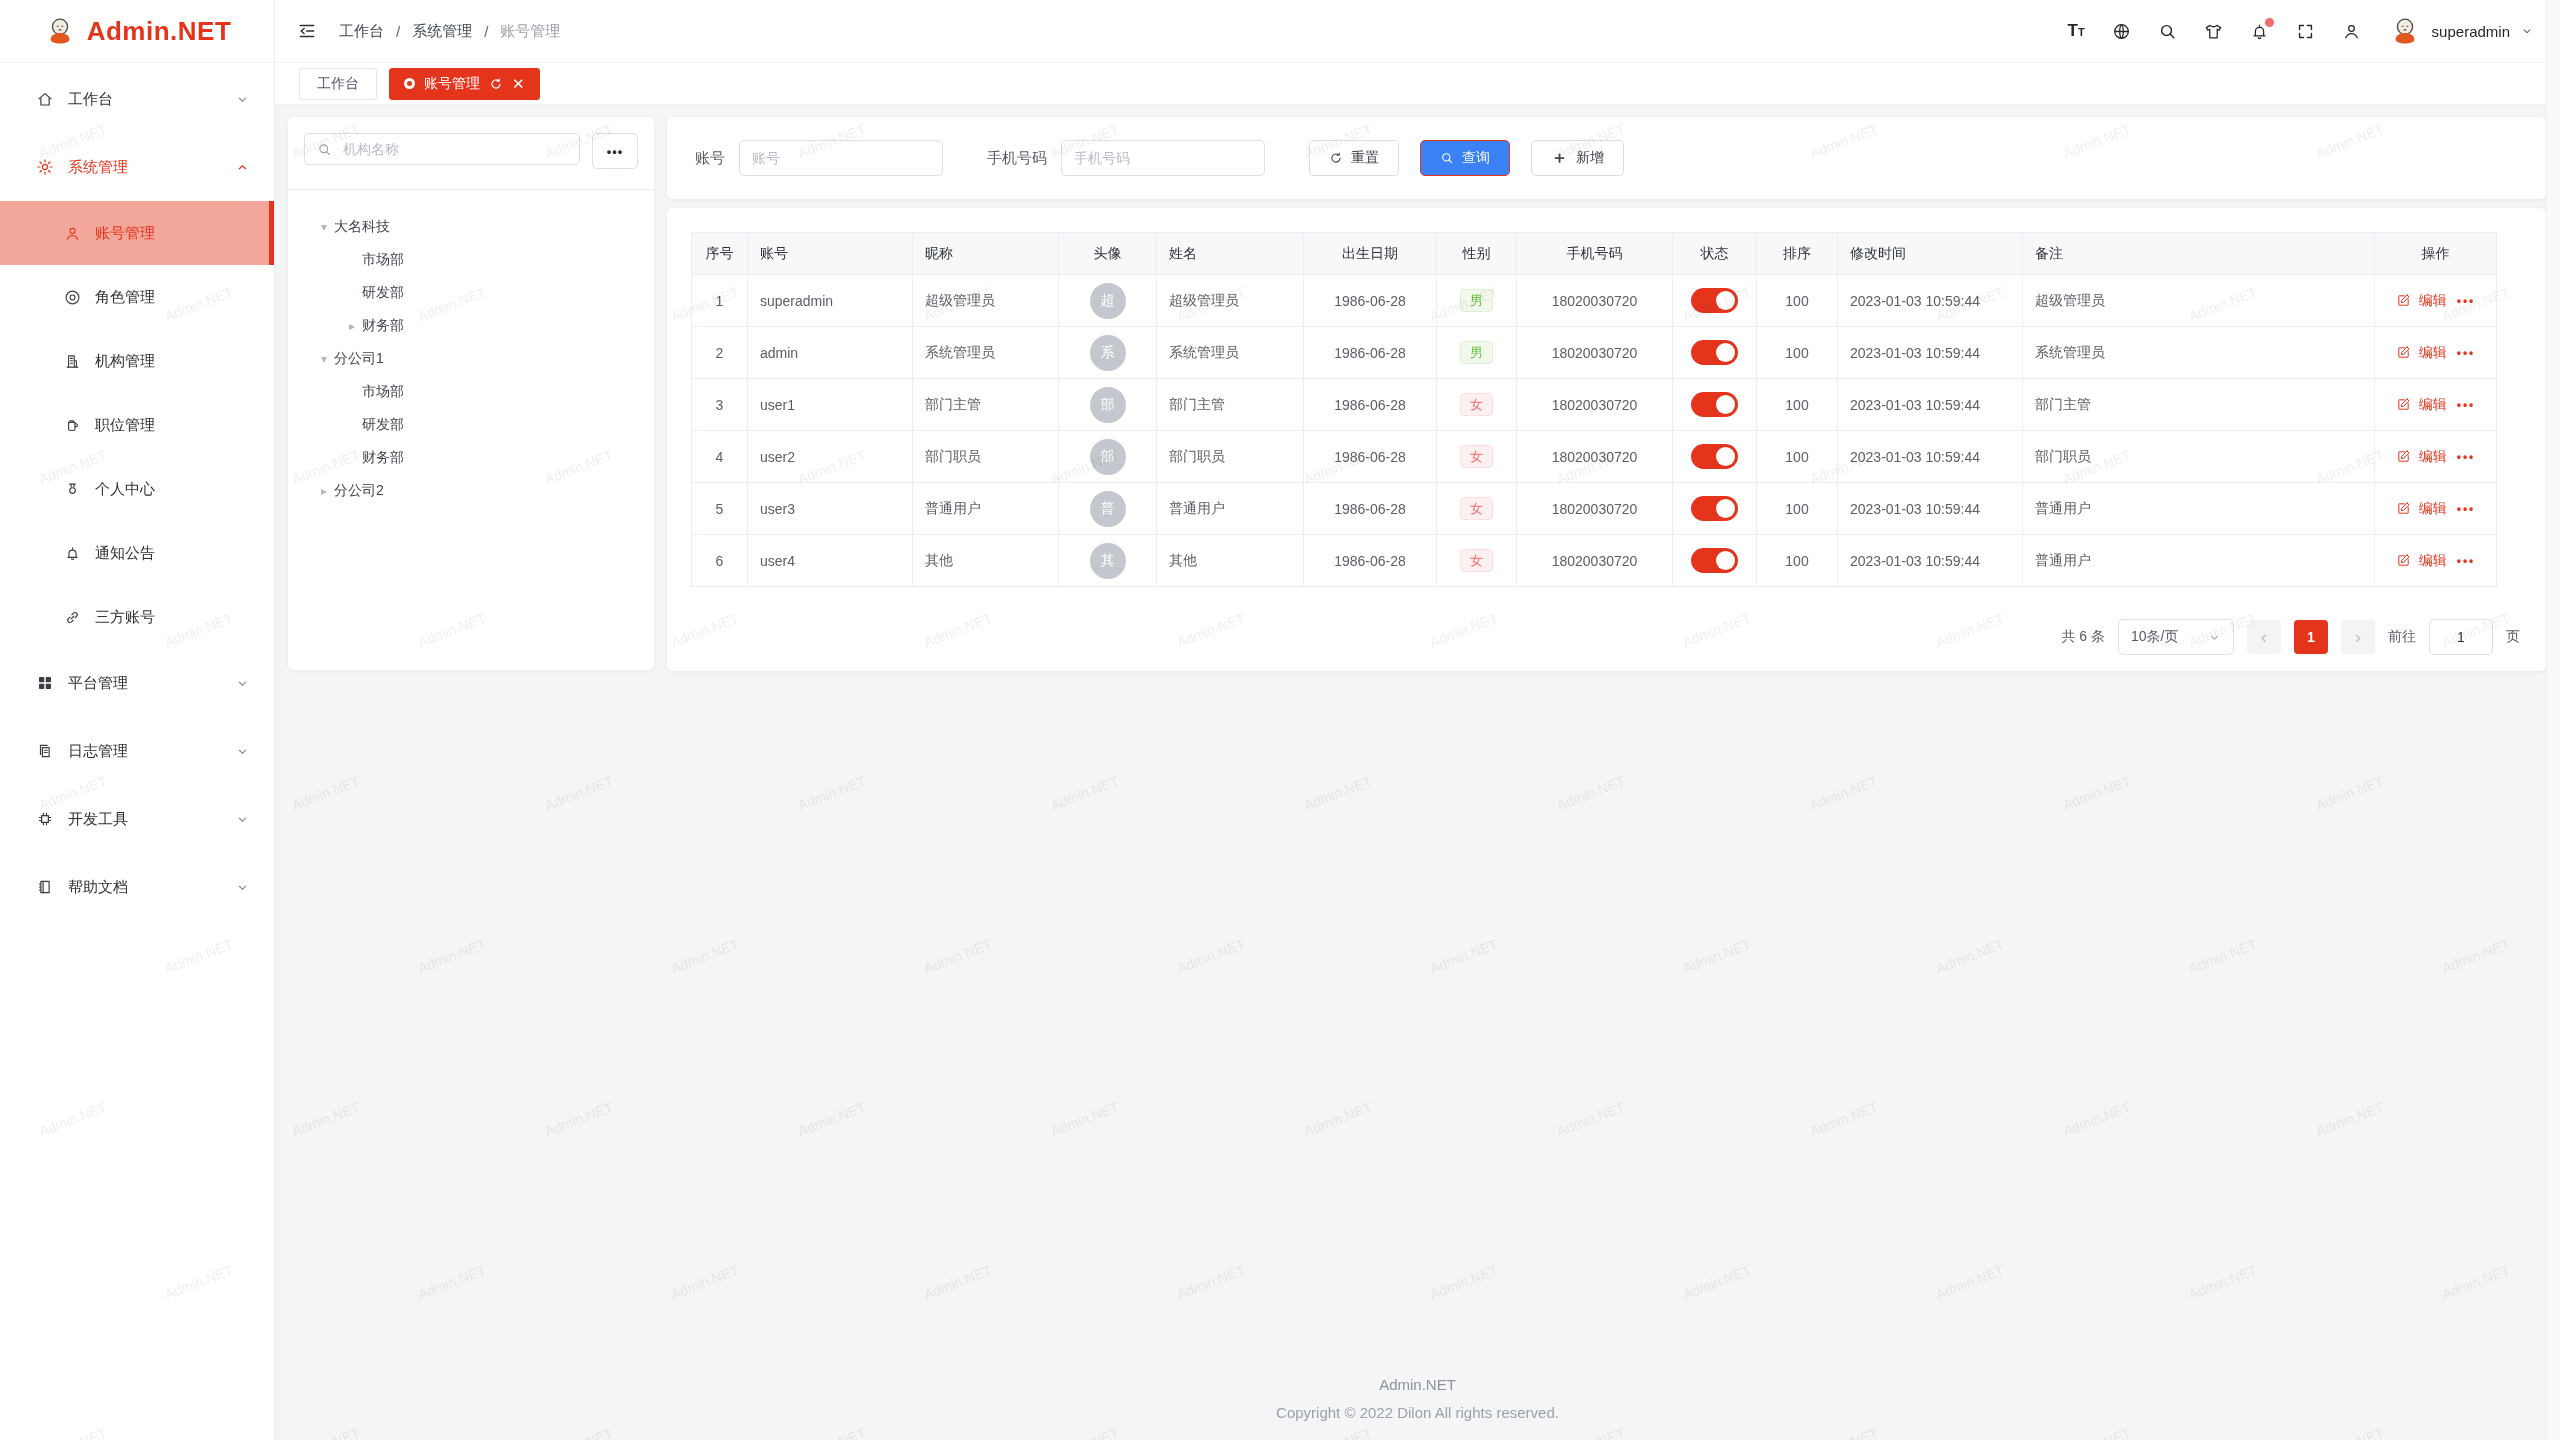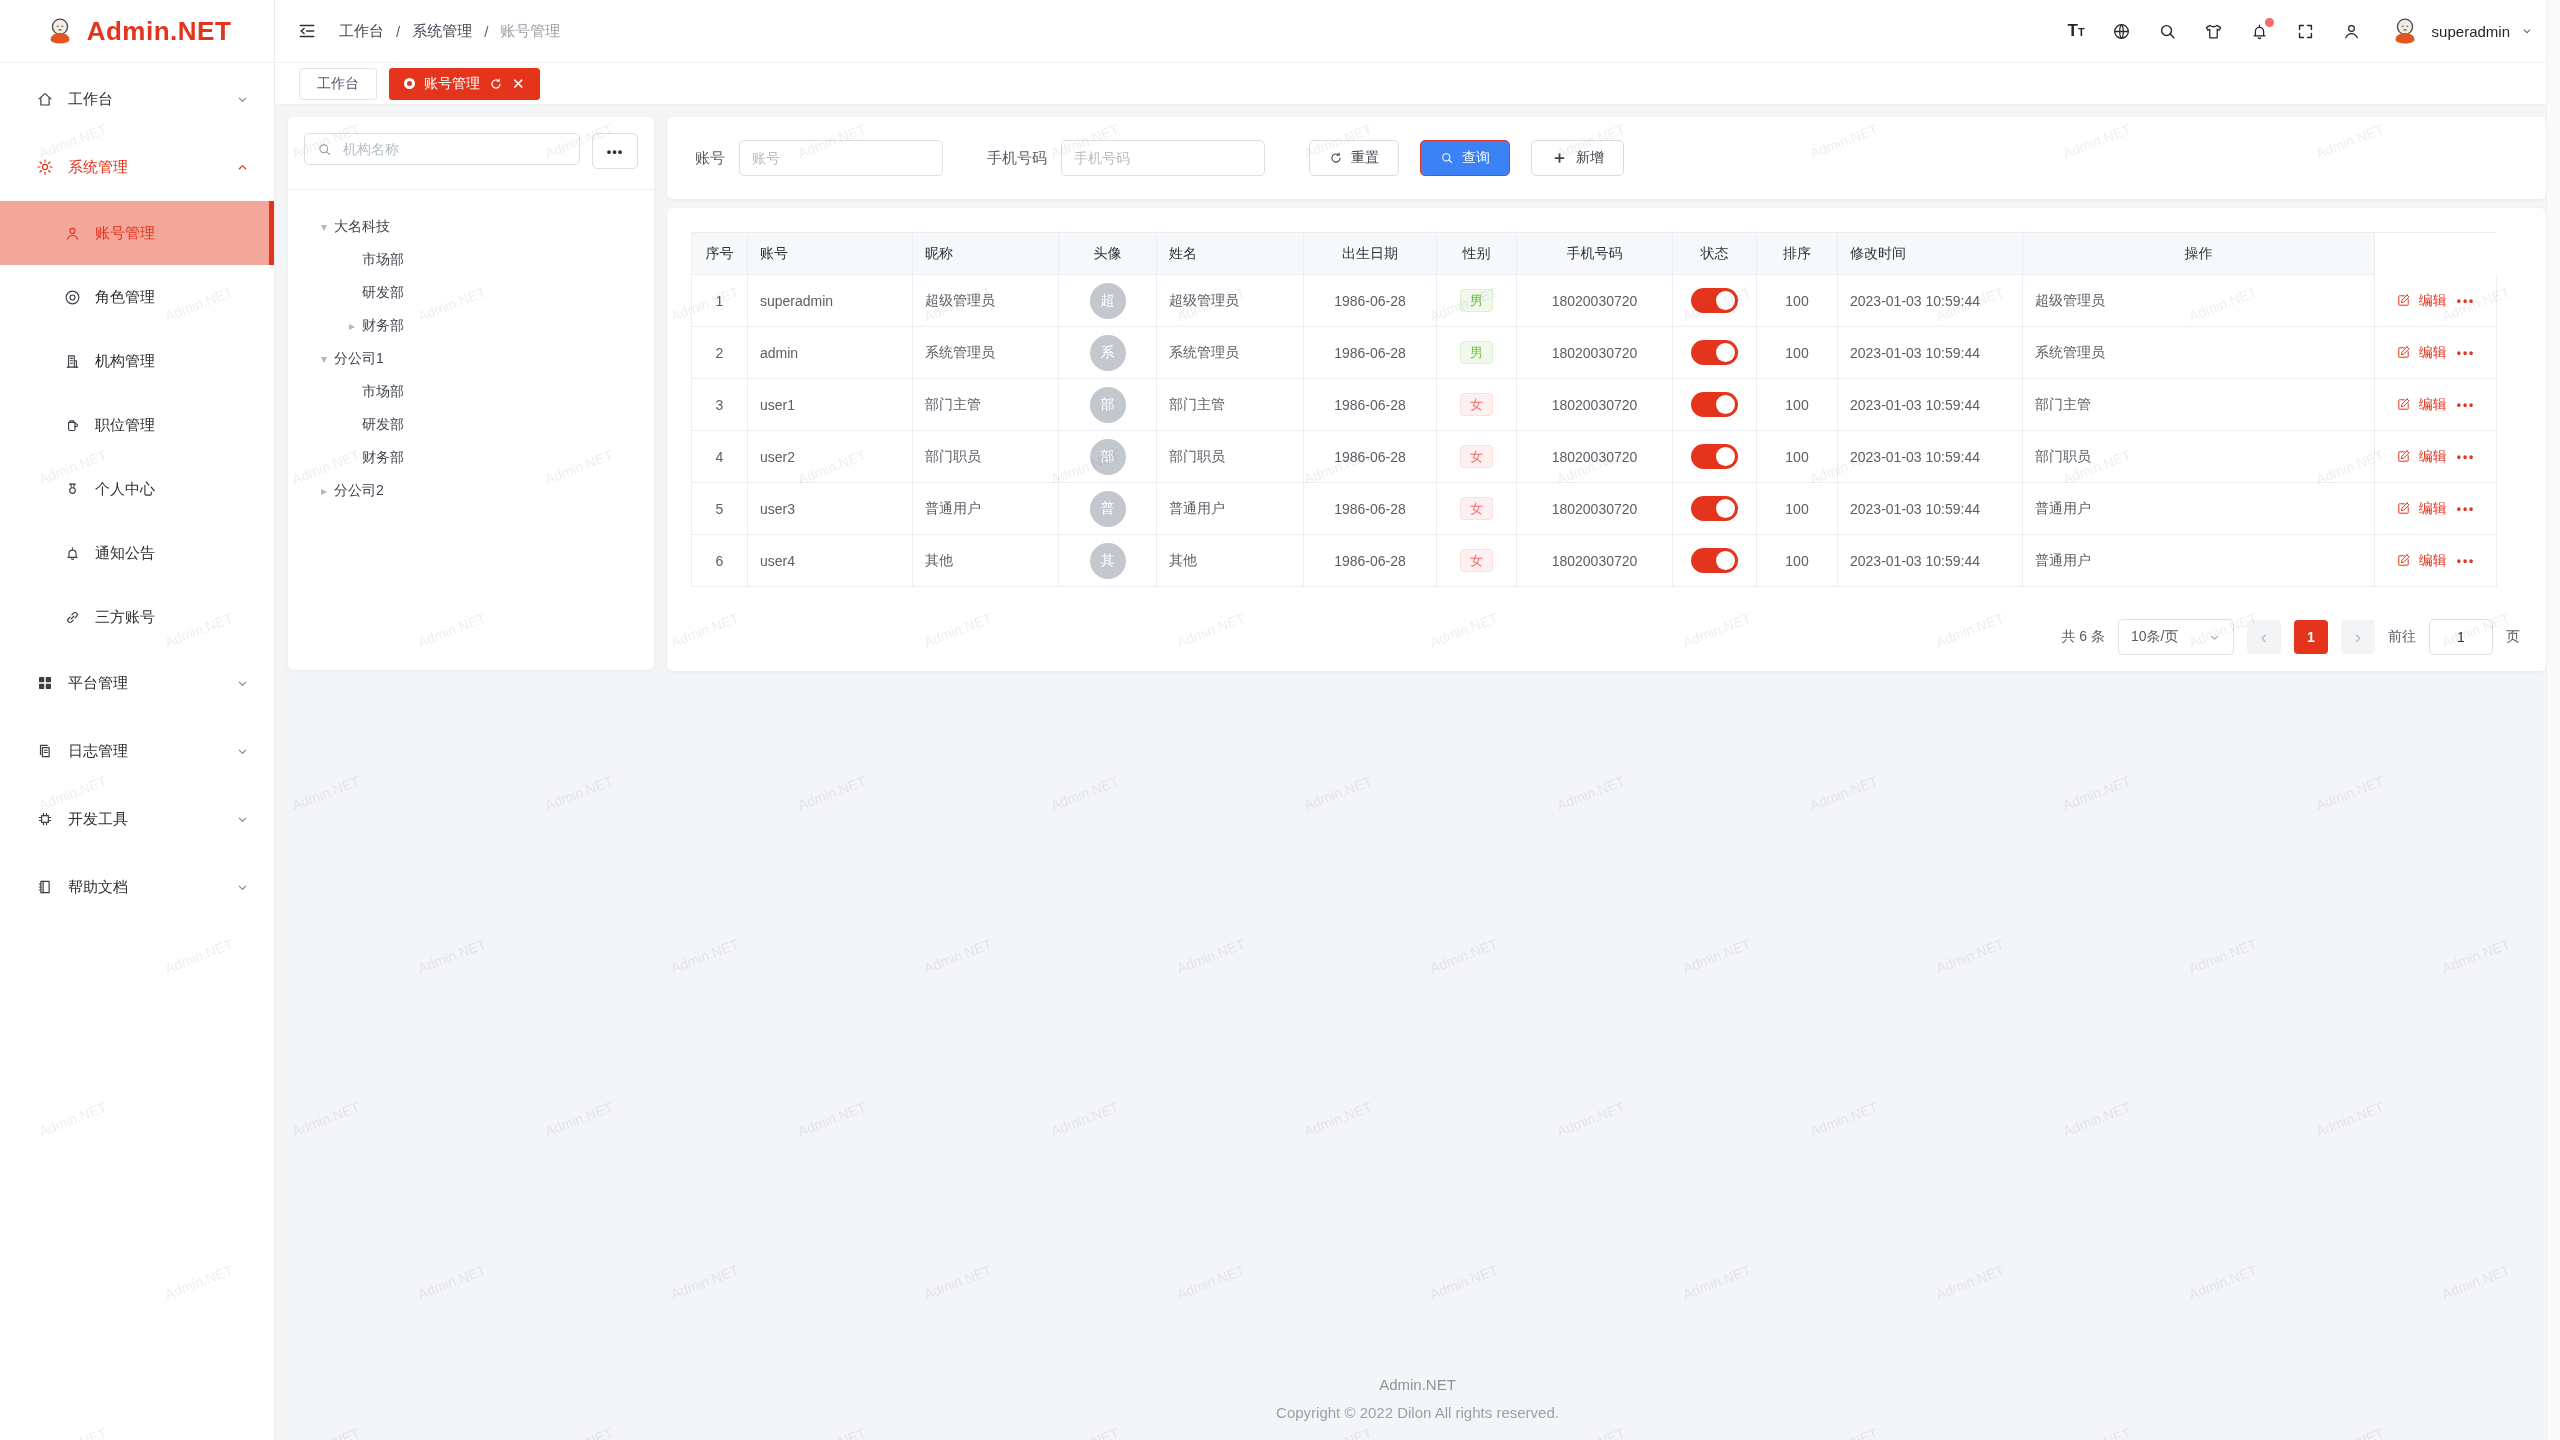--- a/index.html
+++ b/index.html
@@ -476,20 +476,21 @@
                 <div class="cell">账号</div>
                 <div class="cell">昵称</div>
                 <div class="cell c">头像</div>
                 <div class="cell">姓名</div>
                 <div class="cell c">出生日期</div>
                 <div class="cell c">性别</div>
                 <div class="cell c">手机号码</div>
                 <div class="cell c">状态</div>
                 <div class="cell c">排序</div>
                 <div class="cell">修改时间</div>
+                <div class="cell">备注</div>
                 <div class="cell c">操作</div>
               </div>
               <div class="trow body">
                 <div class="cell c">1</div>
                 <div class="cell">superadmin</div>
                 <div class="cell">超级管理员</div>
                 <div class="cell c">
                   <span class="avatar-sm">超</span>
                 </div>
                 <div class="cell">超级管理员</div>

